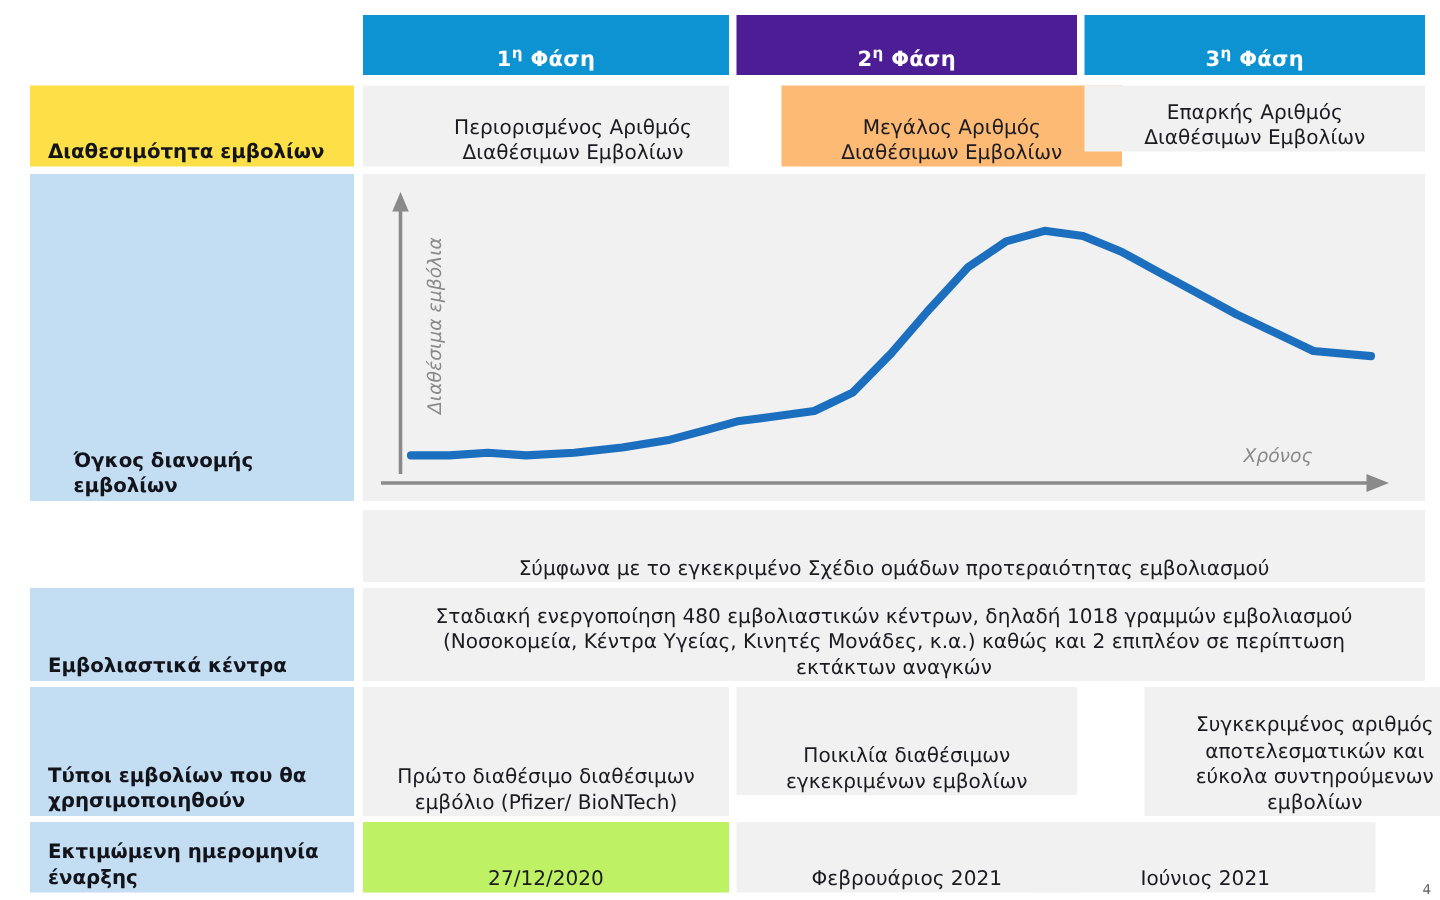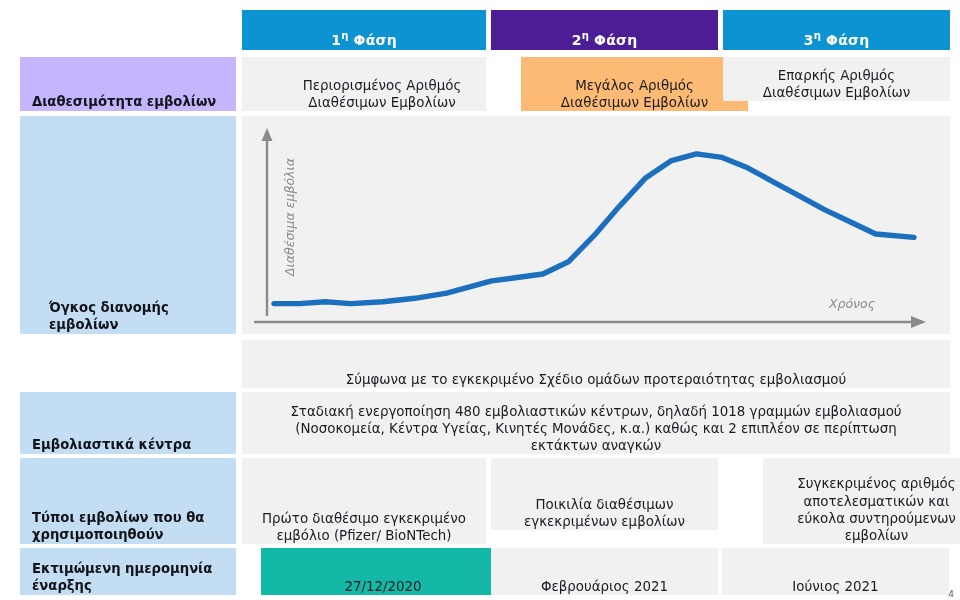--- a/index.html
+++ b/index.html
@@ -101,21 +101,21 @@
   <div class="cell phasehdr" style="left: 242px; top: 10px; width: 244px; height: 40px; background: rgb(14, 147, 210);">
     <span>1<span class="sup">η</span> Φάση</span>
   </div>
   <div class="cell phasehdr" style="left: 491px; top: 10px; width: 227px; height: 40px; background: #4c1d95;">
     <span>2<span class="sup">η</span> Φάση</span>
   </div>
   <div class="cell phasehdr" style="left: 723px; top: 10px; width: 227px; height: 40px; background: rgb(14, 147, 210);">
     <span>3<span class="sup">η</span> Φάση</span>
   </div>
 
-  <div class="cell rowlabel" style="left: 20px; top: 57px; width: 216px; height: 54px; background: #c4b5fd;">
+  <div class="cell rowlabel" style="left: 20px; top: 57px; width: 216px; height: 54px; background: #fde047;">
     <span>Διαθεσιμότητα εμβολίων</span>
   </div>
   <div class="cell datacell multiline" style="left: 242px; top: 57px; width: 244px; height: 54px; background: rgb(241, 241, 241); padding-left: 44px;">
     <span>Περιορισμένος Αριθμός
 Διαθέσιμων Εμβολίων</span>
   </div>
   <div class="cell datacell multiline" style="left: 491px; top: 57px; width: 227px; height: 54px; background: #fdba74; margin-left: 30px;">
     <span>Μεγάλος Αριθμός
 Διαθέσιμων Εμβολίων</span>
   </div>
@@ -157,42 +157,42 @@
     <span>Σύμφωνα με το εγκεκριμένο Σχέδιο ομάδων προτεραιότητας εμβολιασμού</span>
   </div>
   <div class="cell datacell span3" style="left: 242px; top: 392px; width: 708px; height: 62px; padding: 0px 26px; background: rgb(241, 241, 241);">
     <span>Σταδιακή ενεργοποίηση 480 εμβολιαστικών κέντρων, δηλαδή 1018 γραμμών εμβολιασμού (Νοσοκομεία, Κέντρα Υγείας, Κινητές Μονάδες, κ.α.) καθώς και 2 επιπλέον σε περίπτωση εκτάκτων αναγκών</span>
   </div>
 
   <div class="cell rowlabel" style="left: 20px; top: 458px; width: 216px; height: 86px; background: rgb(195, 221, 243);">
     <span>Τύποι εμβολίων που θα χρησιμοποιηθούν</span>
   </div>
   <div class="cell datacell multiline" style="left: 242px; top: 458px; width: 244px; height: 86px; background: rgb(241, 241, 241);">
-    <span>Πρώτο διαθέσιμο εγκεκριμένο
+    <span>Πρώτο διαθέσιμο διαθέσιμων
 εμβόλιο (Pfizer/ BioNTech)</span>
   </div>
   <div class="cell datacell multiline" style="left: 491px; top: 458px; width: 227px; height: 72px; background: rgb(241, 241, 241);">
     <span>Ποικιλία διαθέσιμων
 εγκεκριμένων εμβολίων</span>
   </div>
   <div class="cell datacell multiline" style="left: 723px; top: 458px; width: 227px; height: 86px; background: rgb(241, 241, 241); margin-left: 40px;">
     <span>Συγκεκριμένος αριθμός
 αποτελεσματικών και
 εύκολα συντηρούμενων
 εμβολίων</span>
   </div>
 
   <div class="cell rowlabel" style="left: 20px; top: 548px; width: 216px; height: 47px; background: rgb(195, 221, 243);">
     <span>Εκτιμώμενη ημερομηνία έναρξης</span>
   </div>
-  <div class="cell datacell" style="left: 242px; top: 548px; width: 244px; height: 47px; background: #14b8a6; margin-left: 19px;">
+  <div class="cell datacell" style="left: 242px; top: 548px; width: 244px; height: 47px; background: #bef264;">
     <span>27/12/2020</span>
   </div>
   <div class="cell datacell" style="left: 491px; top: 548px; width: 227px; height: 47px; background: rgb(241, 241, 241);">
     <span>Φεβρουάριος 2021</span>
   </div>
-  <div class="cell datacell" style="left: 722px; top: 548px; width: 227px; height: 47px; background: rgb(241, 241, 241);">
+  <div class="cell datacell" style="left: 690px; top: 548px; width: 227px; height: 47px; background: rgb(241, 241, 241);">
     <span>Ιούνιος 2021</span>
   </div>
 
   <div id="slideno">4</div>
 
 </div>
 
 </body></html>

